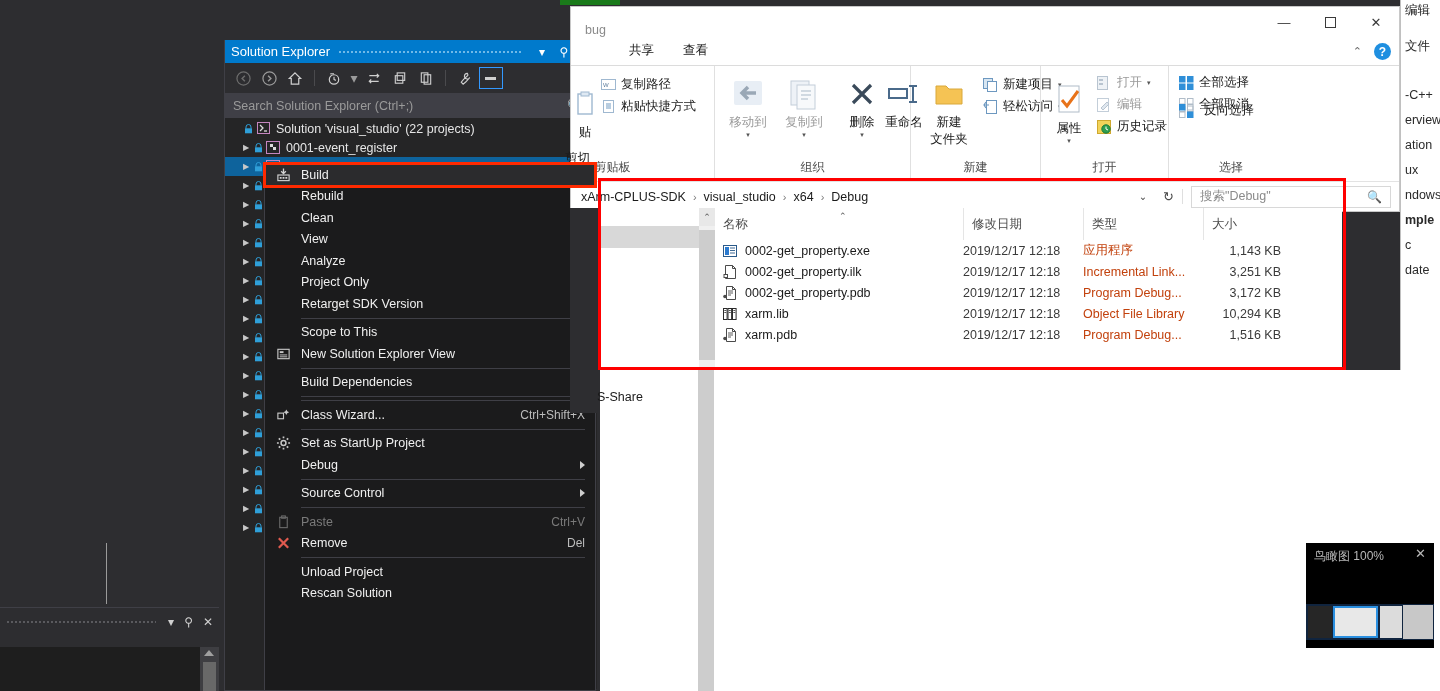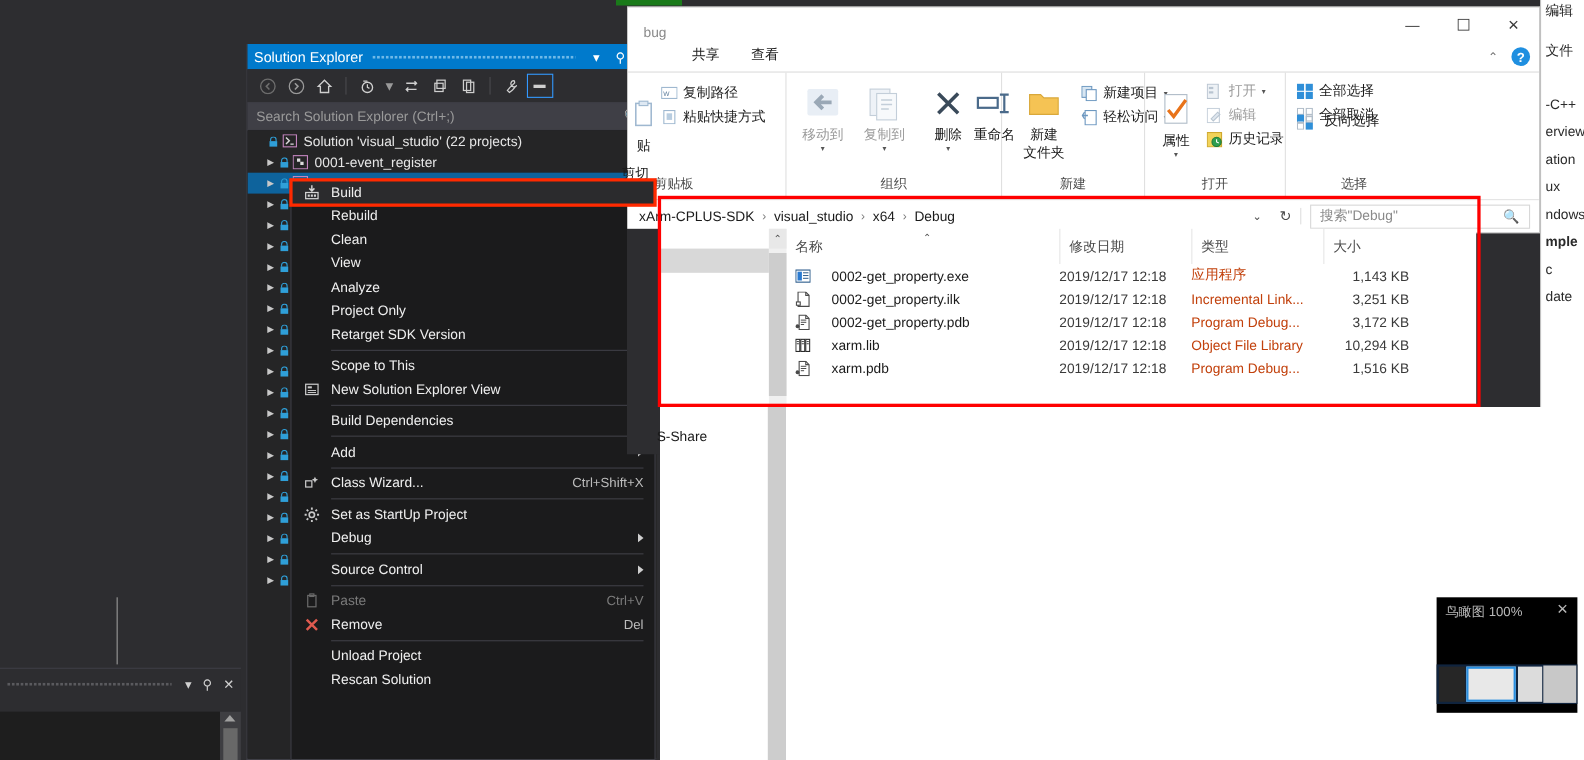--- a/index.html
+++ b/index.html
@@ -189,21 +189,21 @@
   .nav-scroll .thumb { position:absolute; left:0; top:22px; width:16px; height:130px; background:#cdcdcd; }
   .nav-scroll .up { position:absolute; left:0; top:0; width:16px; height:18px; background:#e8e8e8;
                     display:flex; align-items:center; justify-content:center; font-size:9px; color:#555; }
 
   .file-list { position:absolute; left:122px; top:0; width:620px; height:162px; }
   .fl-head { position:relative; height:32px; display:flex; align-items:center; font-size:12.5px; color:#4a4a4a; }
   .fl-head .col { position:relative; height:32px; display:flex; align-items:center; }
   .fl-head .col + .col { border-left:1px solid #e5e5e5; padding-left:8px; }
   .sort-caret { position:absolute; left:116px; top:3px; font-size:9px; color:#555; }
   .frow { height:21px; display:flex; align-items:center; font-size:12.5px; color:#1a1a1a; }
-  .fc-name { width:240px; display:flex; align-items:center; gap:19px; }
+  .fc-name { width:240px; display:flex; align-items:center; gap:8px; }
   .fc-date { width:120px; color:#3a3a3a; }
   .fc-type { width:120px; color:#c2410c; white-space:nowrap; overflow:hidden; }
   .fc-size { width:96px; text-align:right; padding-right:18px; color:#3a3a3a; }
 
   .red-box {
     position:absolute; left:598px; top:178px; width:748px; height:192px;
     border:3px solid #ff0000; pointer-events:none;
   }
 
   
@@ -759,24 +759,20 @@
           </svg>
         </span>
         <span>New Solution Explorer View</span>
       </div>
       <div class="ctx-sep"></div>
       <div class="ctx-item">
         <span>Build Dependencies</span>
         <span class="arw"></span>
       </div>
       <div class="ctx-sep"></div>
-      <div class="ctx-item">
-        <span>Add</span>
-        <span class="arw"></span>
-      </div>
       <div class="ctx-sep"></div>
       <div class="ctx-item">
         <span class="gl">
           <svg width="15" height="15" viewBox="0 0 16 16">
             <rect x="2" y="6" width="6" height="6" fill="none" stroke="#c8c8c8" stroke-width="1.2"></rect>
             <path d="M11 2 L12 4 L14 5 L12 6 L11 8 L10 6 L8 5 L10 4 Z" fill="#c8c8c8"></path>
           </svg>
         </span>
         <span>Class Wizard...</span>
         <span class="sc">Ctrl+Shift+X</span>

